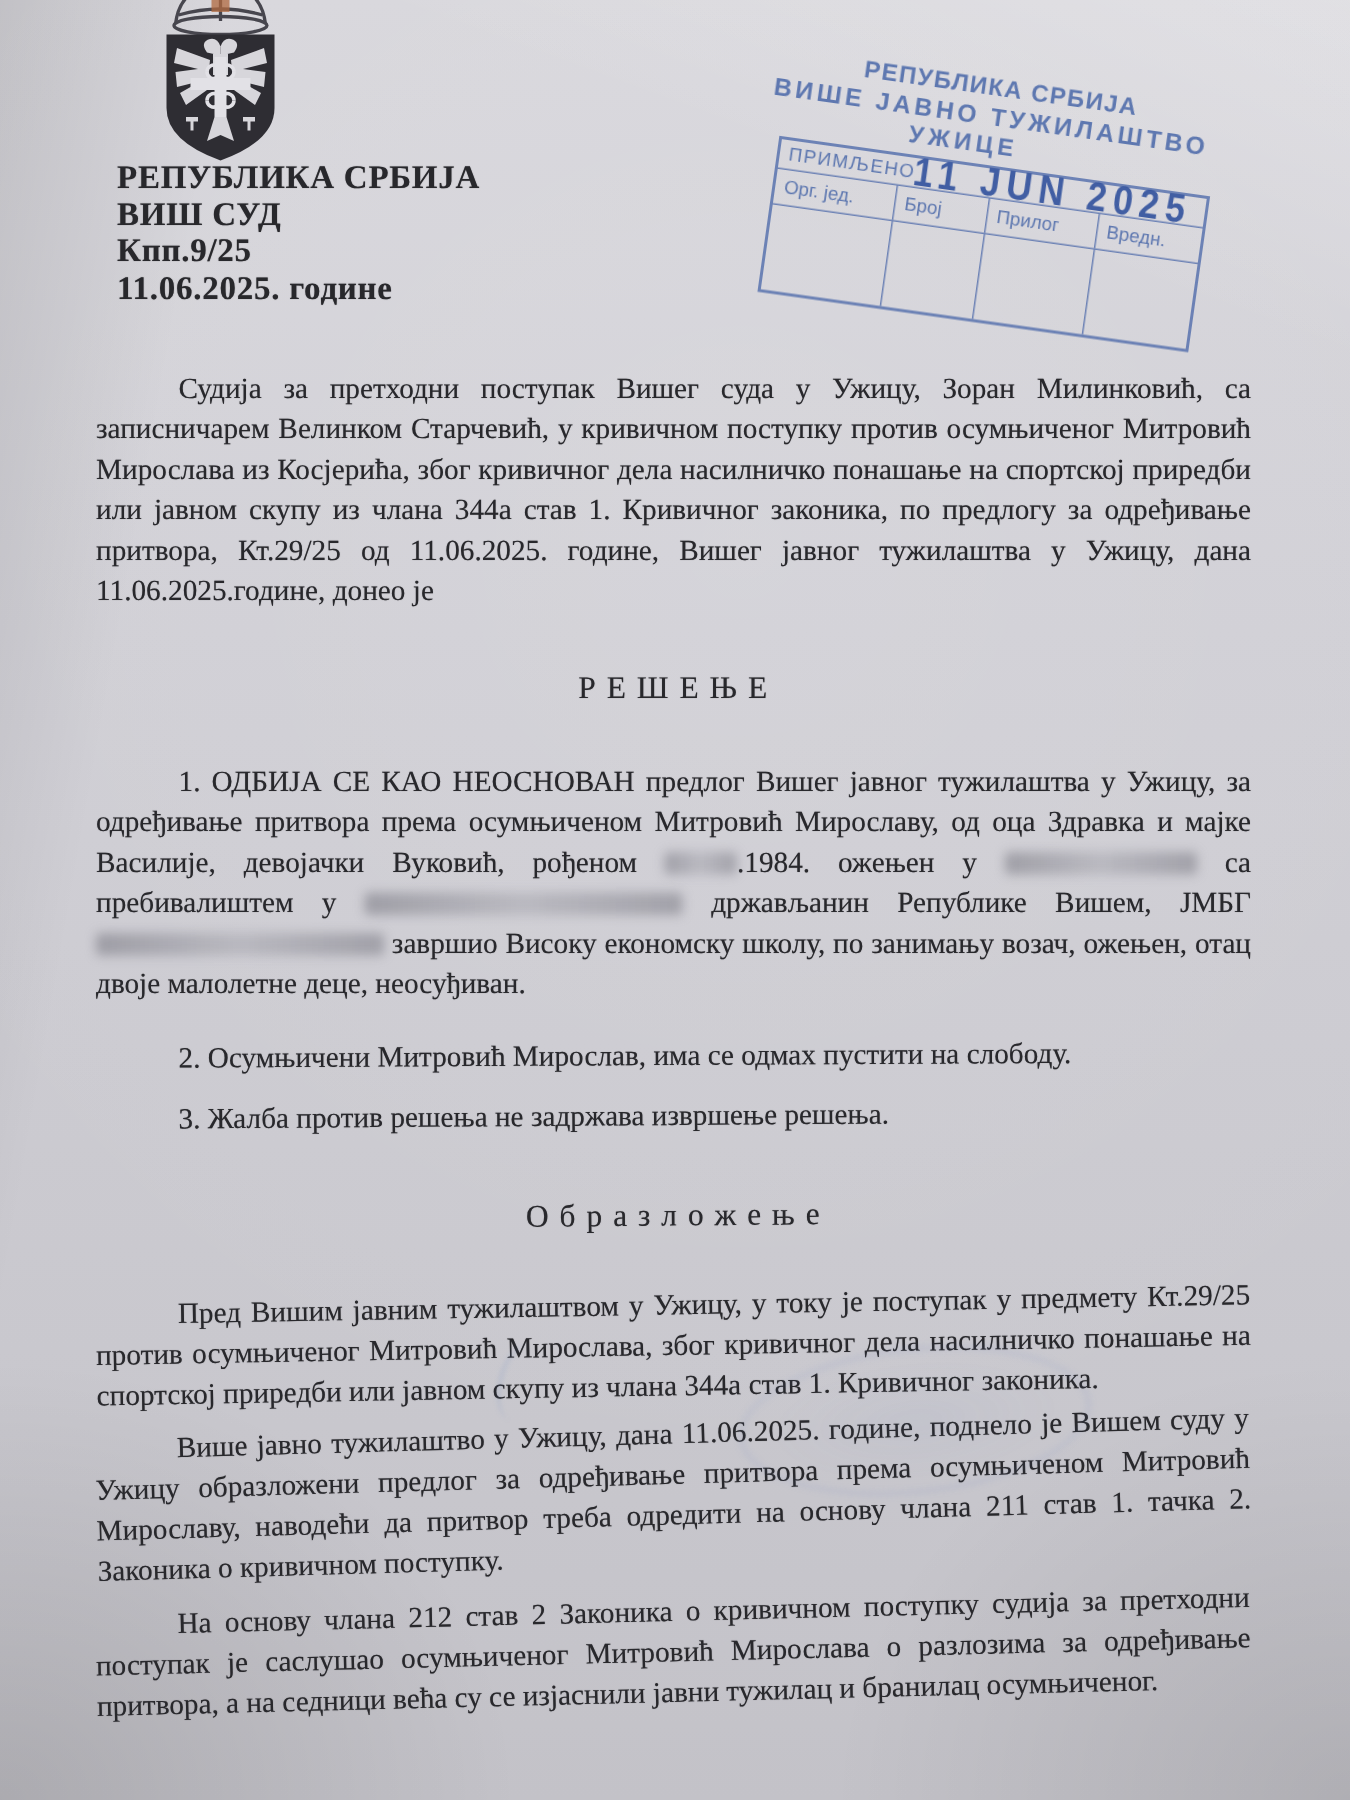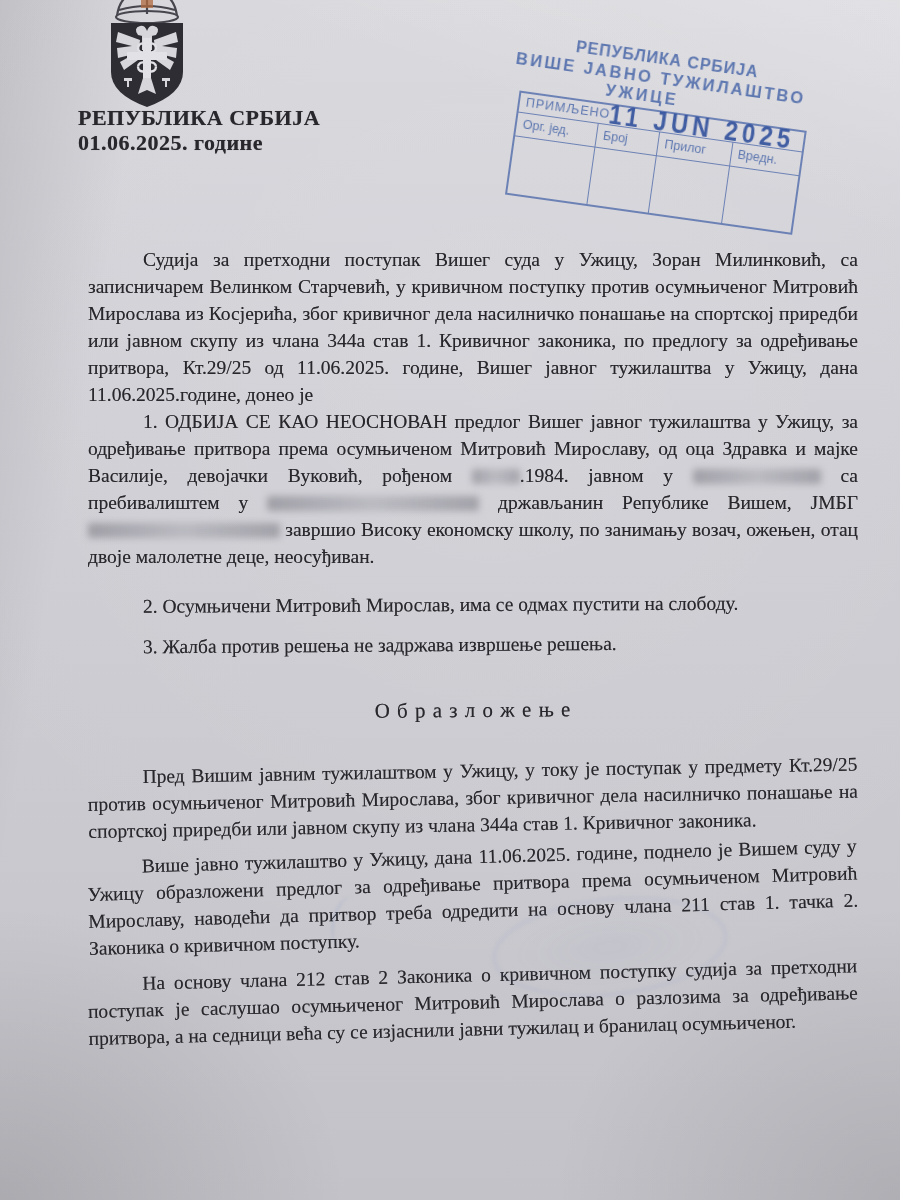--- a/index.html
+++ b/index.html
@@ -47,21 +47,21 @@
   
   .ghost-stamp{position:absolute;left:492px;top:898px;width:230px;height:92px;
     border:3px solid rgba(95,125,190,0.12);border-radius:50%;
     transform:rotate(-6deg);filter:blur(2px);
     background:radial-gradient(60% 60% at 50% 50%, rgba(95,125,190,0.05), rgba(95,125,190,0) 70%);}
   .ghost-mark{position:absolute;left:332px;top:896px;width:26px;height:52px;
     border-left:3px solid rgba(95,125,190,0.14);border-radius:50% 0 0 50%;
     transform:rotate(14deg);filter:blur(1.5px);}
 
   
-  .doc-body{position:absolute;left:88px;top:246px;width:770px;
+  .doc-body{position:absolute;left:64px;top:246px;width:770px;
     font-size:19.5px;line-height:27px;text-align:justify;
     text-shadow:0 0 0.6px rgba(40,40,44,0.5);}
   .para{margin:0;text-indent:55px;}
   .heading{text-align:center;text-indent:0;font-size:21px;letter-spacing:1px;}
   .h-resolution{margin:37px 0 36px 0;}
   .h-rationale{margin:39px 0 40px 0;transform:rotate(-0.5deg);}
   .i1{margin-bottom:21px;}
   .i2{margin-bottom:13px;transform:rotate(-0.3deg);}
   .i3{margin-bottom:0;transform:rotate(-0.4deg);}
   .r1{margin-bottom:9px;transform:rotate(-1.0deg);transform-origin:0 50%;}
@@ -113,21 +113,23 @@
     <g stroke="#e2e1e6" stroke-width="2.4" fill="none">
       <path d="M66,58 a4.5,4.5 0 1 0 0,-0.2"></path>
       <path d="M84,58 a4.5,4.5 0 1 1 0,-0.2"></path>
       <path d="M66,77 a4.5,4.5 0 1 0 0,-0.2"></path>
       <path d="M84,77 a4.5,4.5 0 1 1 0,-0.2"></path>
     </g>
   </svg>
 
   <div class="letterhead">
     <div>РЕПУБЛИКА СРБИЈА</div>
-    <div>01.06.2025. године</div>
+    <div>ВИШ СУД</div>
+    <div>Кпп.9/25</div>
+    <div>11.06.2025. године</div>
   </div>
 
   <div class="stamp">
     <div class="stamp-l1">РЕПУБЛИКА СРБИЈА</div>
     <div class="stamp-l2">ВИШЕ ЈАВНО ТУЖИЛАШТВО</div>
     <div class="stamp-l3">УЖИЦЕ</div>
     <div class="stamp-table">
       <div class="st-row1">ПРИМЉЕНО</div>
       <div class="st-row2">
         <div class="st-cell">Орг. јед.</div>
@@ -142,24 +144,25 @@
         <div class="st-cell"></div>
       </div>
     </div>
     <div class="stamp-date">11 JUN 2025</div>
   </div>
 
   <div class="doc-body">
 
     <p class="para">Судија за претходни поступак Вишег суда у Ужицу, Зоран Милинковић, са записничарем Велинком Старчевић, у кривичном поступку против осумњиченог Митровић Мирослава из Косјерића, због кривичног дела насилничко понашање на спортској приредби или јавном скупу из члана 344а став 1. Кривичног законика, по предлогу за одређивање притвора, Кт.29/25 од 11.06.2025. године, Вишег јавног тужилаштва у Ужицу, дана 11.06.2025.године, донео је</p>
 
+    <div class="heading h-resolution">Р Е Ш Е Њ Е</div>
 
     <p class="para i1">
       <span>1. ОДБИЈА СЕ КАО НЕОСНОВАН предлог Вишег јавног тужилаштва у Ужицу, за одређивање притвора према осумњиченом Митровић Мирославу, од оца Здравка и мајке Василије, девојачки Вуковић, рођеном</span>
-      <span class="redact w-dob"></span><span>.1984. јавном у</span>
+      <span class="redact w-dob"></span><span>.1984. ожењен у</span>
       <span class="redact w-place"></span>
       <span>са пребивалиштем у</span>
       <span class="redact w-addr"></span>
       <span>држављанин Републике Вишем, ЈМБГ</span>
       <span class="redact w-jmbg"></span>
       <span>завршио Високу економску школу, по занимању возач, ожењен, отац двоје малолетне деце, неосуђиван.</span>
     </p>
 
     <p class="para i2">2. Осумњичени Митровић Мирослав, има се одмах пустити на слободу.</p>
     <p class="para i3">3. Жалба против решења не задржава извршење решења.</p>

